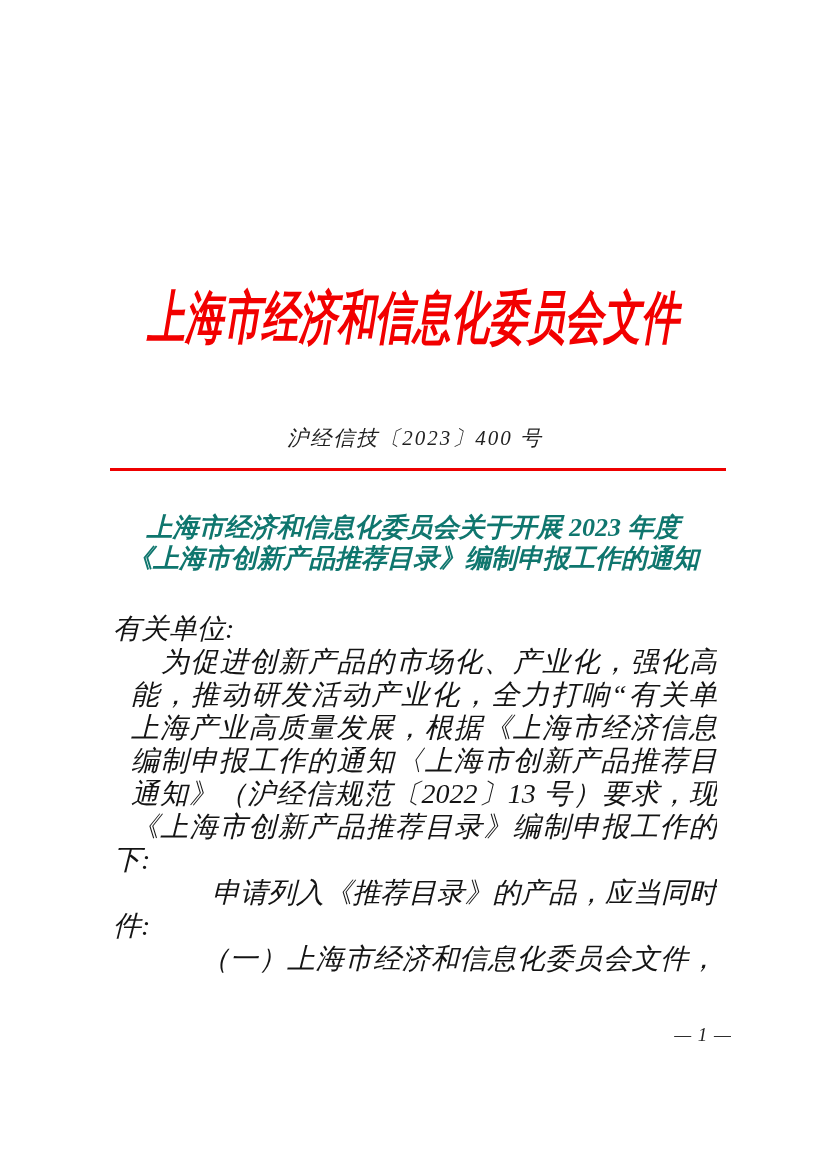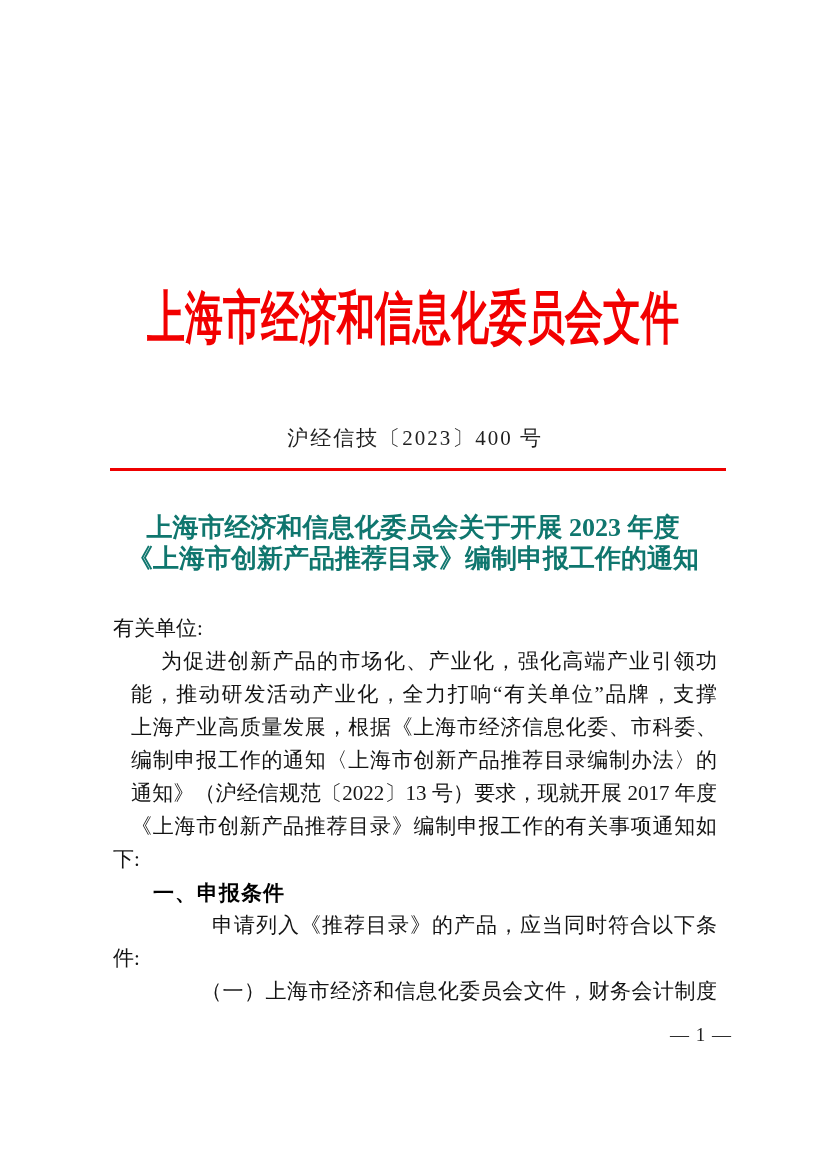--- a/index.html
+++ b/index.html
@@ -8,20 +8,21 @@
     padding: 0;
     background: #ffffff;
   }
   .page {
     position: relative;
     width: 826px;
     height: 1169px;
     background: #ffffff;
     overflow: hidden;
     font-family: "Liberation Serif", "DejaVu Serif", serif;
+    font-style: italic;
   }
 
   
   .banner {
     position: absolute;
     top: 283px;
     left: 0;
     right: 0;
     height: 68px;
     line-height: 68px;
@@ -71,21 +72,21 @@
     color: #0f766e;
     white-space: nowrap;
   }
 
   
   .bodyblock {
     position: absolute;
     top: 612px;
     left: 113px;
     width: 604px;
-    font-size: 21px;
+    font-size: 28px;
     line-height: 33px;
     color: var(--ink, #141414);
   }
   .ln {
     height: 33px;
     white-space: nowrap;
   }
   .fill {
     text-align: justify;
     text-align-last: justify;
@@ -135,21 +136,20 @@
 
   <div class="bodyblock">
     <div class="ln short">有关单位:</div>
     <div class="ln fill ind30">为促进创新产品的市场化、产业化，强化高端产业引领功</div>
     <div class="ln fill">能，推动研发活动产业化，全力打响“有关单位”品牌，支撑</div>
     <div class="ln fill">上海产业高质量发展，根据《上海市经济信息化委、市科委、</div>
     <div class="ln fill">编制申报工作的通知〈上海市创新产品推荐目录编制办法〉的</div>
     <div class="ln fill">通知》（沪经信规范〔2022〕13 号）要求，现就开展 2017 年度</div>
     <div class="ln fill">《上海市创新产品推荐目录》编制申报工作的有关事项通知如</div>
     <div class="ln short">下:</div>
-    <div class="ln short ind40 heading">一、申报条件</div>
     <div class="ln fill ind81">申请列入《推荐目录》的产品，应当同时符合以下条</div>
     <div class="ln short">件:</div>
     <div class="ln fill ind70">（一）上海市经济和信息化委员会文件，财务会计制度</div>
   </div>
 
   <div class="pagenum">— 1 —</div>
 
 </div>
 
 </body></html>

